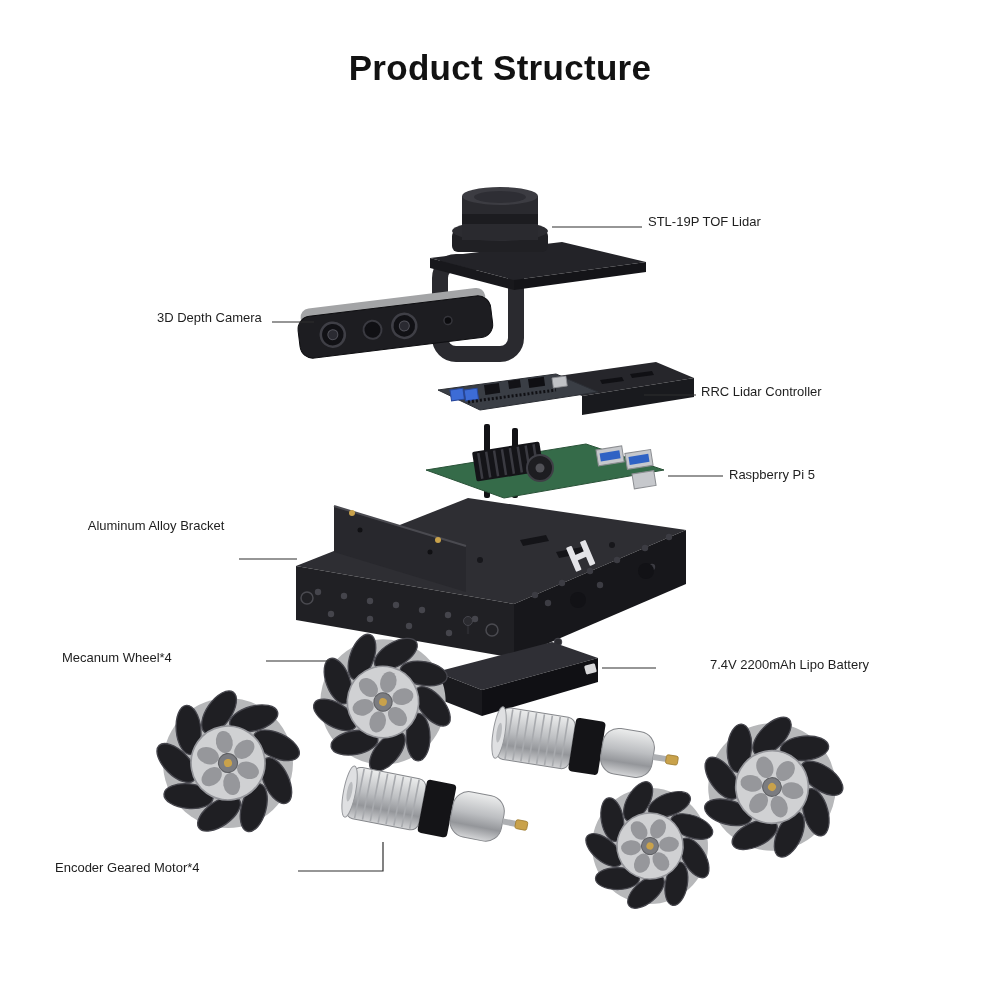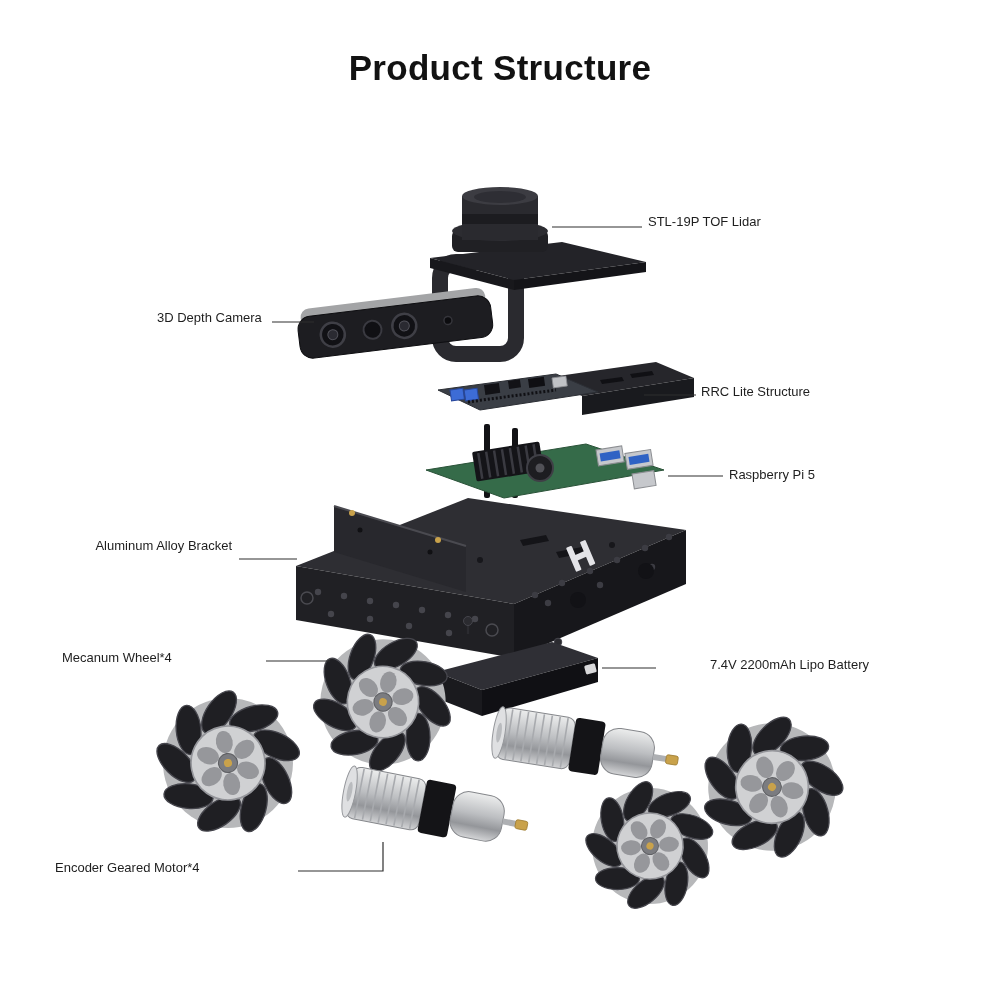--- a/index.html
+++ b/index.html
@@ -11,21 +11,21 @@
     text-align:center; font-size:35px; font-weight:600; color:#121212;
     letter-spacing:0.3px;
   }
   .label {
     position:absolute; font-size:13px; color:#1e1e1e; white-space:nowrap; line-height:1.25;
   }
   .lbl-lidar      { left:648px; top:214px; }
   .lbl-camera     { left:109px;  top:310px;margin-left:48px; }
   .lbl-controller { left:701px; top:384px; }
   .lbl-pi         { left:729px; top:467px; }
-  .lbl-bracket    { left:80px;  top:538px; width:152px; white-space:normal; text-align:right; }
+  .lbl-bracket    { left:80px;  top:518px; width:152px; white-space:normal; text-align:center; }
   .lbl-wheel      { left:62px;  top:650px; }
   .lbl-battery    { left:662px; top:657px;margin-left:48px; }
   .lbl-motor      { left:55px;  top:860px; }
 </style>
 </head>
 <body>
 
 <div class="canvas">
 
   <svg width="1000" height="1000" viewBox="0 0 1000 1000">
@@ -254,20 +254,20 @@
       <line x1="266" y1="661" x2="330" y2="661"></line>
       <line x1="602" y1="668" x2="656" y2="668"></line>
       <polyline points="298,871 383,871 383,842"></polyline>
     </g>
   </svg>
 
   <div class="title">Product Structure</div>
 
   <div class="label lbl-lidar">STL-19P TOF Lidar</div>
   <div class="label lbl-camera">3D Depth Camera</div>
-  <div class="label lbl-controller">RRC Lite Structure</div>
+  <div class="label lbl-controller">RRC Lidar Controller</div>
   <div class="label lbl-pi">Raspberry Pi 5</div>
   <div class="label lbl-bracket">Aluminum Alloy Bracket</div>
   <div class="label lbl-wheel">Mecanum Wheel*4</div>
   <div class="label lbl-battery">7.4V 2200mAh Lipo Battery</div>
   <div class="label lbl-motor">Encoder Geared Motor*4</div>
 
 </div>
 
 </body></html>

